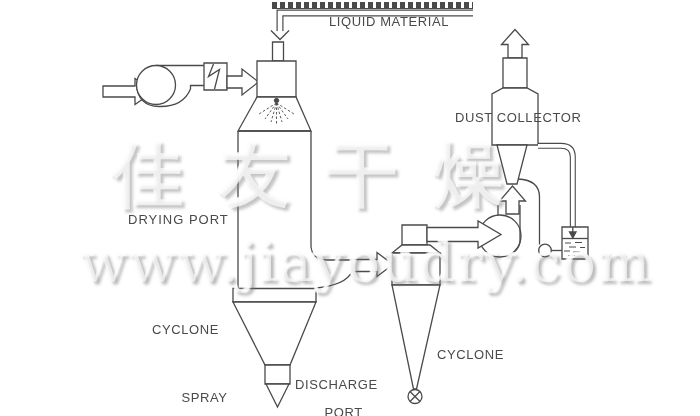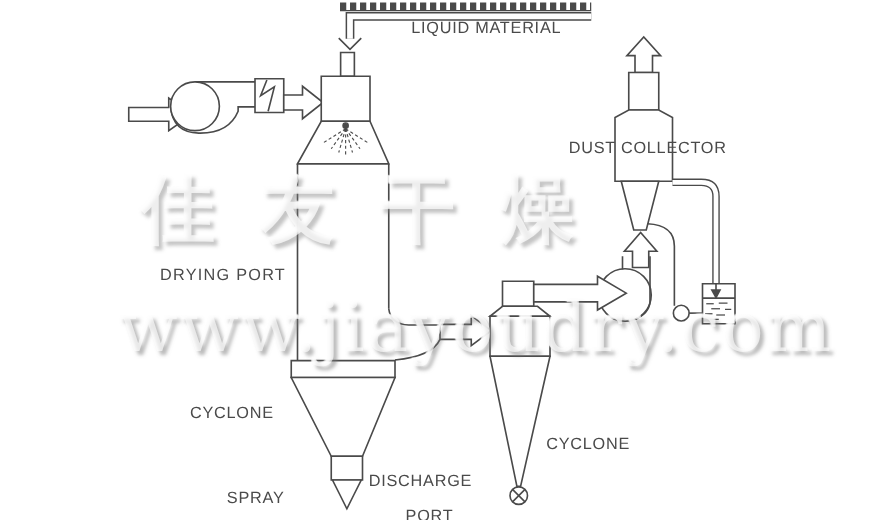--- a/index.html
+++ b/index.html
@@ -11,26 +11,26 @@
   .lbl{
     position:absolute;z-index:3;color:#4a4a4a;font-size:13px;letter-spacing:1px;
     white-space:pre;line-height:17px;
   }
   .lbl.small-gap{letter-spacing:.6px;}
   .wm{
     position:absolute;z-index:2;pointer-events:none;user-select:none;white-space:pre;
   }
   .wm-cn{
     left:112px;top:128px;
-    font-family:"DejaVu Sans",sans-serif;font-weight:bold;font-size:60px;
+    font-family:"DejaVu Sans",sans-serif;font-weight:bold;font-size:71px;
     letter-spacing:36px;color:rgba(253,253,253,0.72);
     text-shadow:3px 3px 3px rgba(125,125,125,0.45), -1px -1px 1px rgba(255,255,255,0.9);
   }
   .wm-url{
-    left:95px;top:230px;
+    left:80px;top:230px;
     font-family:"DejaVu Serif",serif;font-size:55px;
     letter-spacing:2px;color:rgba(253,253,253,0.66);
     text-shadow:3px 3px 3px rgba(120,120,120,0.5), -1px -1px 1px rgba(255,255,255,0.85);
   }
   svg *{vector-effect:non-scaling-stroke;}
 </style>
 </head>
 <body>
 
 <div id="stage">

